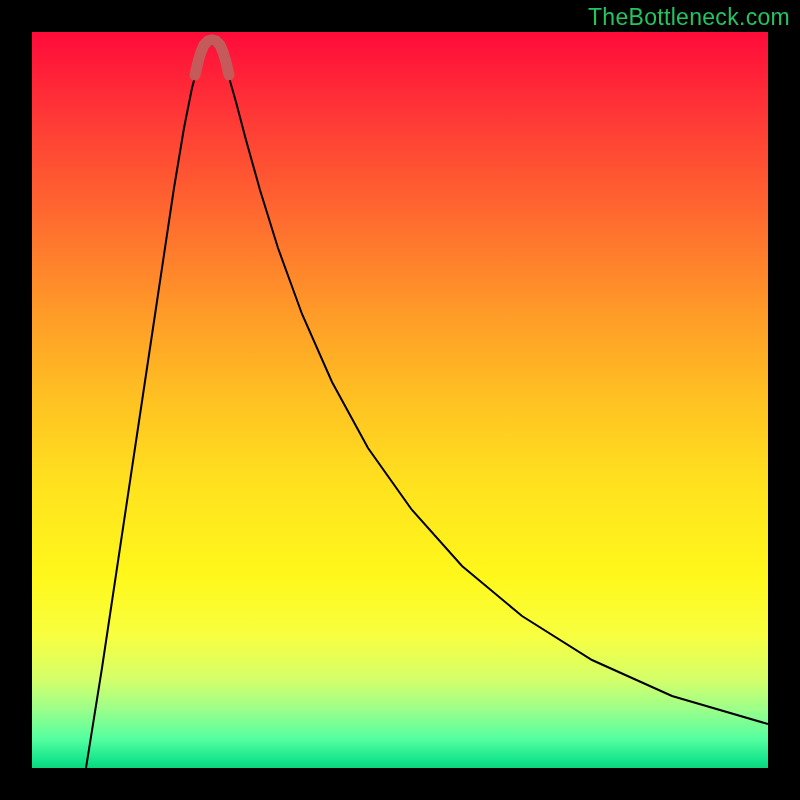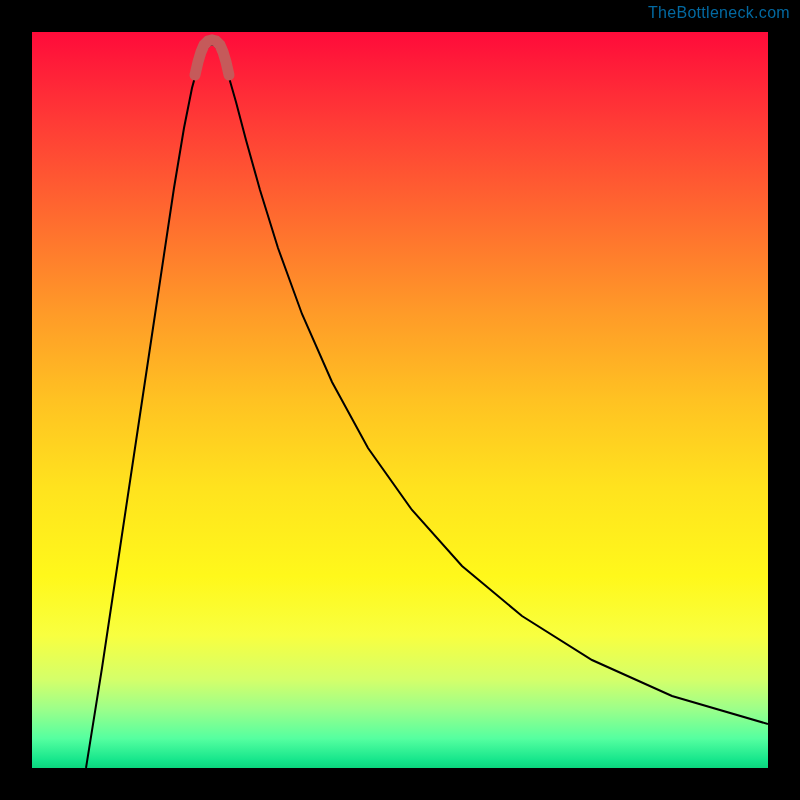--- a/index.html
+++ b/index.html
@@ -29,22 +29,22 @@
       #d4ff6a 88%,
       #9cff8a 92%,
       #55ffa0 96%,
       #14e58b 99%,
       #0bd67e 100%);
   }
   .watermark {
     position: absolute;
     top: 4px;
     right: 10px;
-    color: #0369a1;
-    font-size: 16px;
+    color: #22c55e;
+    font-size: 23px;
     font-weight: 500;
     letter-spacing: 0.3px;
     font-family: Arial, Helvetica, sans-serif;
   }
   svg.plot {
     position: absolute;
     left: 0;
     top: 0;
     width: 736px;
     height: 736px;

